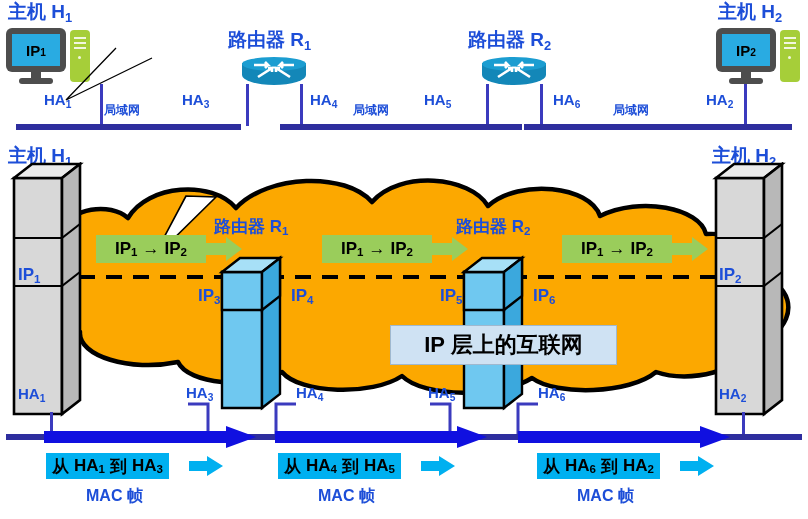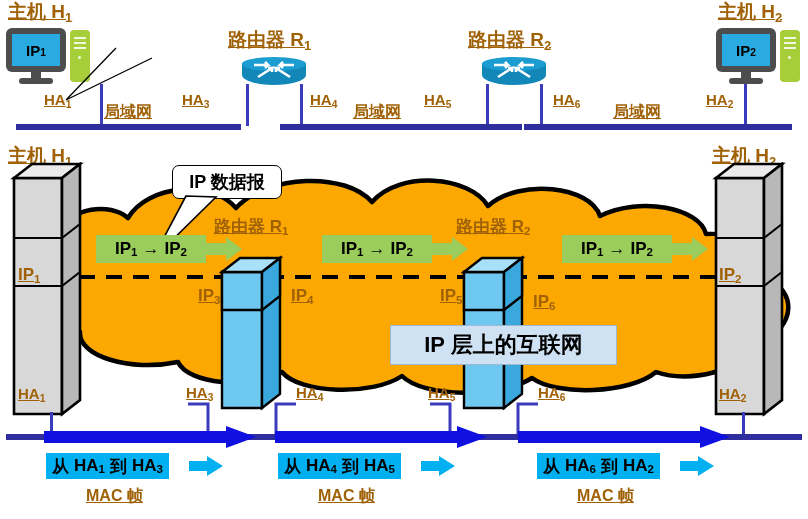--- a/index.html
+++ b/index.html
@@ -1,24 +1,24 @@
 <!DOCTYPE html>
 <html><head>
 <meta charset="utf-8">
 <style>
   html,body{margin:0;padding:0;background:#ffffff;}
   body{width:808px;height:519px;position:relative;overflow:hidden;
        font-family:"Liberation Sans","DejaVu Sans",sans-serif;}
   #stage{position:absolute;left:0;top:0;width:808px;height:519px;}
   .abs{position:absolute;}
-  .lbl{position:absolute;font-weight:bold;color:#a16207;white-space:nowrap;line-height:1;text-decoration:underline;}
+  .lbl{position:absolute;font-weight:bold;color:#1d4ed8;white-space:nowrap;line-height:1;}
   .lbl sub{font-size:.68em;vertical-align:baseline;position:relative;top:.28em;}
   .t-title{font-size:19px;}
   .t-ha{font-size:15px;}
-  .t-lan{font-size:16px;}
+  .t-lan{font-size:12px;}
   .t-ip{font-size:17px;}
   .t-rt{font-size:17px;}
   .t-mac{font-size:16px;}
   
   .mon{position:absolute;}
   .mon .bezel{position:absolute;left:0;top:0;width:60px;height:44px;background:#4d4d4d;border-radius:6px;}
   .mon .screen{position:absolute;left:6px;top:6px;width:48px;height:32px;background:#29abe2;
        display:flex;align-items:center;justify-content:center;color:#000;font-weight:bold;font-size:15px;}
   .mon .neck{position:absolute;left:25px;top:44px;width:10px;height:7px;background:#4d4d4d;}
   .mon .base{position:absolute;left:13px;top:50px;width:34px;height:6px;background:#4d4d4d;border-radius:3px;}
@@ -172,23 +172,20 @@
              C 372 246, 300 244, 282 222
              C 250 240, 188 234, 178 212
              C 130 222, 78 206, 80 182
              C 36 180, 24 152, 40 130 Z" fill="#FCA800" stroke="#000" stroke-width="4.5" stroke-linejoin="round"></path>
   </svg>
 
   <svg class="abs" style="left:0;top:0;width:808px;height:519px;pointer-events:none;">
     <line x1="52" y1="277" x2="756" y2="277" stroke="#000" stroke-width="4" stroke-dasharray="16 11"></line>
   </svg>
 
-  <div class="callout" style="left:172px;top:165px;width:108px;height:32px;font-size:18px;">
-    <span>IP 数据报</span>
-  </div>
   <svg class="abs" style="left:0;top:0;width:808px;height:519px;pointer-events:none;">
     <polygon points="186,196 152,260 216,197" fill="#fff" stroke="#000" stroke-width="1.6"></polygon>
   </svg>
 
   <svg class="abs" style="left:10px;top:162px;width:82px;height:260px;">
     <polygon points="4,16 52,16 52,252 4,252" fill="#d8d8d8" stroke="#000" stroke-width="2.6"></polygon>
     <polygon points="4,16 22,2 70,2 52,16" fill="#ebebeb" stroke="#000" stroke-width="2.6"></polygon>
     <polygon points="52,16 70,2 70,238 52,252" fill="#b8b8b8" stroke="#000" stroke-width="2.6"></polygon>
     <line x1="4" y1="76" x2="52" y2="76" stroke="#000" stroke-width="2.2"></line>
     <line x1="52" y1="76" x2="70" y2="62" stroke="#000" stroke-width="2.2"></line>
@@ -240,21 +237,21 @@
   </svg>
   <svg class="abs" style="left:456px;top:248px;width:90px;height:70px;">
     <polygon points="8,24 48,24 48,62 8,62" fill="#6fc8f0" stroke="#000" stroke-width="2.4"></polygon>
     <polygon points="8,24 26,10 66,10 48,24" fill="#a7e0f7" stroke="#000" stroke-width="2.4"></polygon>
     <polygon points="48,24 66,10 66,48 48,62" fill="#3ba8dd" stroke="#000" stroke-width="2.4"></polygon>
   </svg>
   <div class="lbl t-rt" style="left:456px;top:218px;">
     <span>路由器 R</span><sub>2</sub></div>
   <div class="lbl t-ip" style="left:440px;top:287px;">
     <span>IP</span><sub>5</sub></div>
-  <div class="lbl t-ip" style="left:533px;top:293px;">
+  <div class="lbl t-ip" style="left:533px;top:287px;">
     <span>IP</span><sub>6</sub></div>
   <div class="lbl t-ha" style="left:428px;top:385px;">
     <span>HA</span><sub>5</sub></div>
   <div class="lbl t-ha" style="left:538px;top:385px;">
     <span>HA</span><sub>6</sub></div>
 
   <div class="ipbox" style="left:96px;top:235px;width:110px;">
     <span>IP</span>
       <sub style="font-size:.68em;position:relative;top:.28em;">1</sub>
     <span style="margin:0 5px;">→</span>

